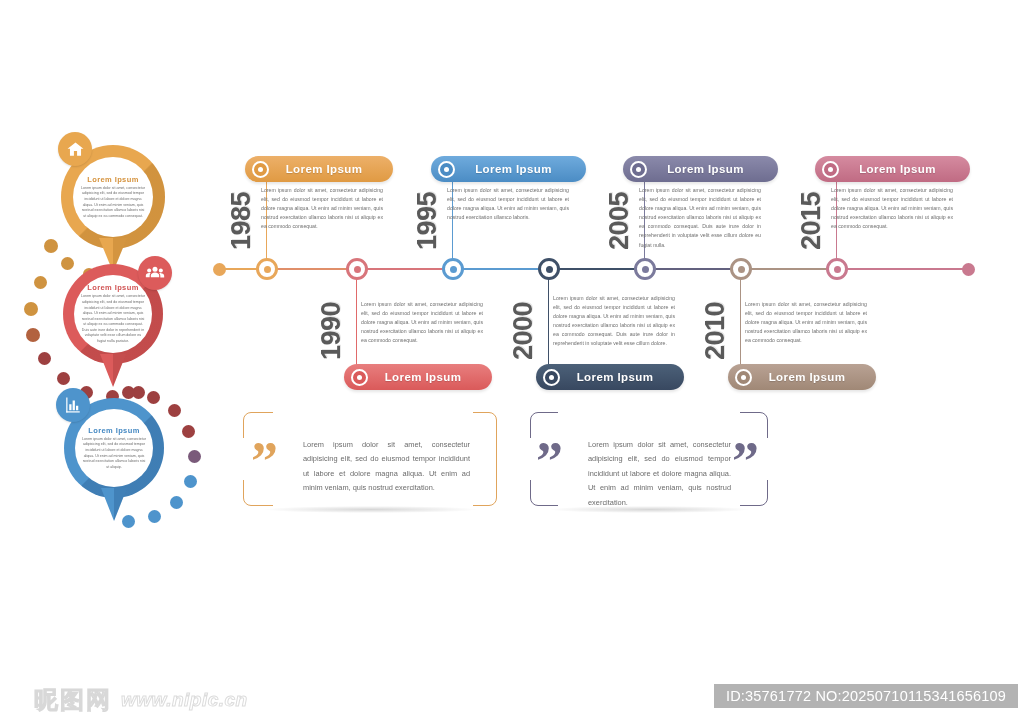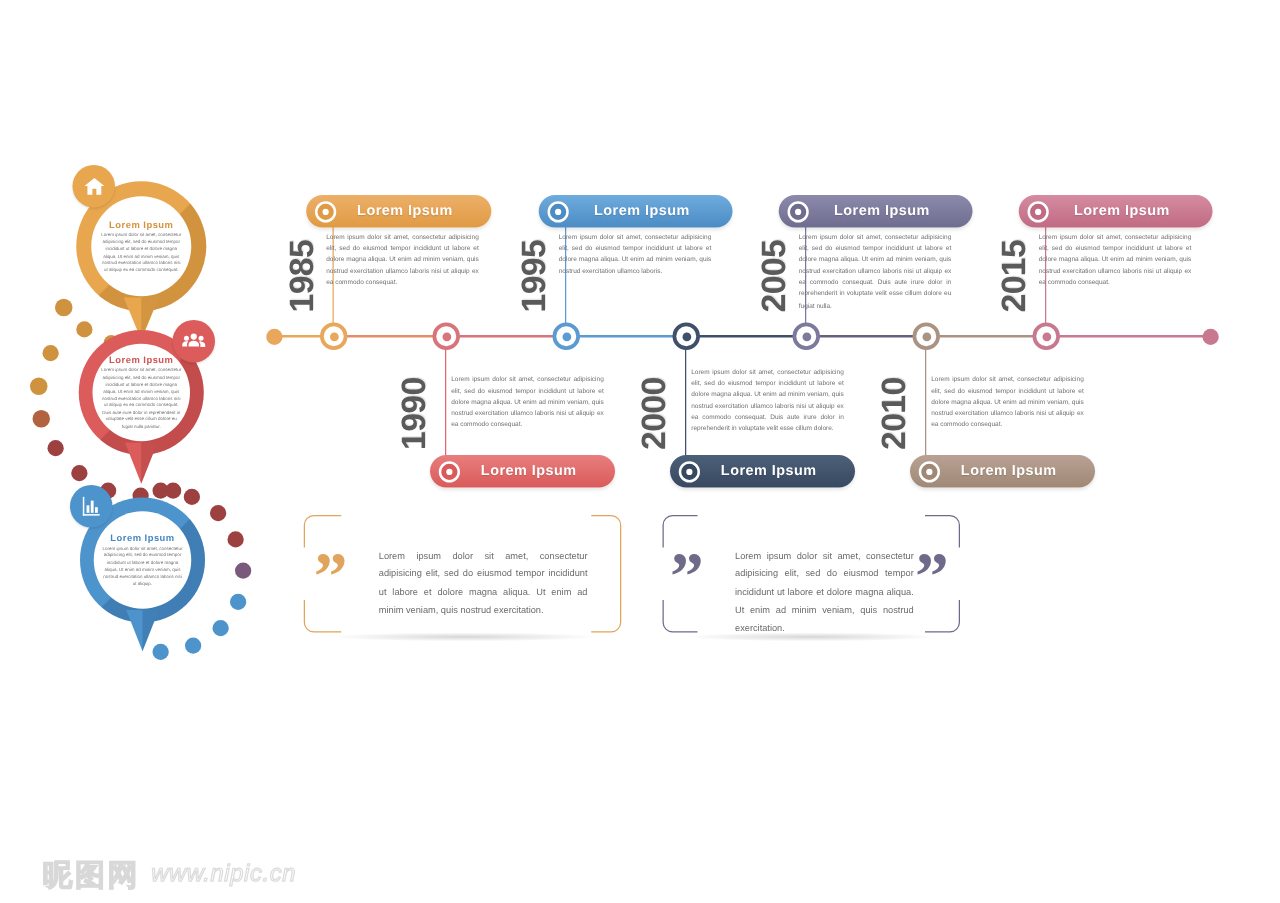--- a/index.html
+++ b/index.html
@@ -121,21 +121,21 @@
   }
 
   
   .wm{position:absolute;left:34px;top:684px;display:flex;align-items:center;gap:9px;}
   .wm-cjk{
     font-size:24px;font-weight:bold;color:#fff;letter-spacing:2px;
     -webkit-text-stroke:1px #d8d8d8;
     font-family:"DejaVu Sans", sans-serif;
   }
   .wm-url{
-    font-size:19px;font-style:italic;font-weight:normal;color:#fff;
+    font-size:19px;font-style:italic;font-weight:bold;color:#fff;
     -webkit-text-stroke:1px #dcdcdc;letter-spacing:.5px;
   }
   .idbar{
     position:absolute;right:6px;top:684px;
     background:#b3b3b3;color:#fff;font-size:14.5px;
     padding:4px 12px;letter-spacing:.2px;
   }
 </style>
 </head>
 <body>
@@ -338,14 +338,15 @@
     <div class="qmark" style="left:6px;top:22px;color:#6f6a89;">”</div>
     <div class="qmark" style="left:202px;top:22px;color:#6f6a89;">”</div>
     <div class="qtext" style="left:58px;top:26px;width:143px;">Lorem ipsum dolor sit amet, consectetur adipisicing elit, sed do eiusmod tempor incididunt ut labore et dolore magna aliqua. Ut enim ad minim veniam, quis nostrud exercitation.</div>
     <div class="qshadow" style="left:20px;top:94px;width:198px;"></div>
   </div>
 
   <div class="wm">
     <div class="wm-cjk">昵图网</div>
     <div class="wm-url">www.nipic.cn</div>
   </div>
+  <div class="idbar">ID:35761772 NO:20250710115341656109</div>
 
 </div>
 
 </body></html>

